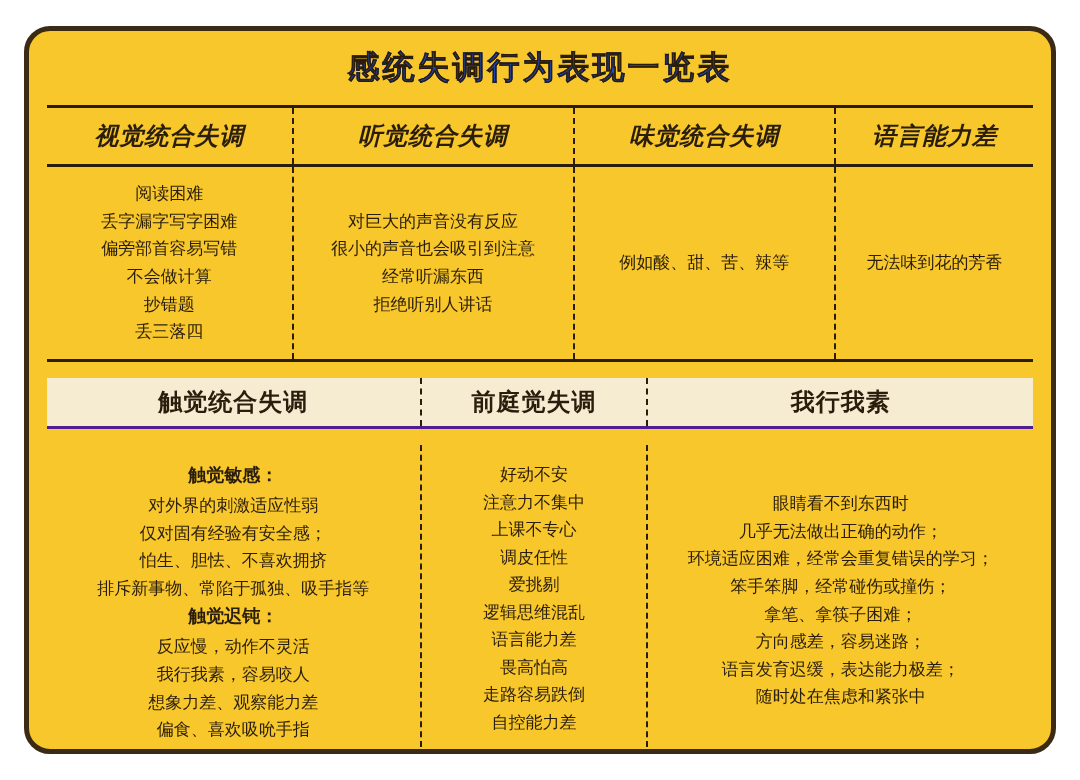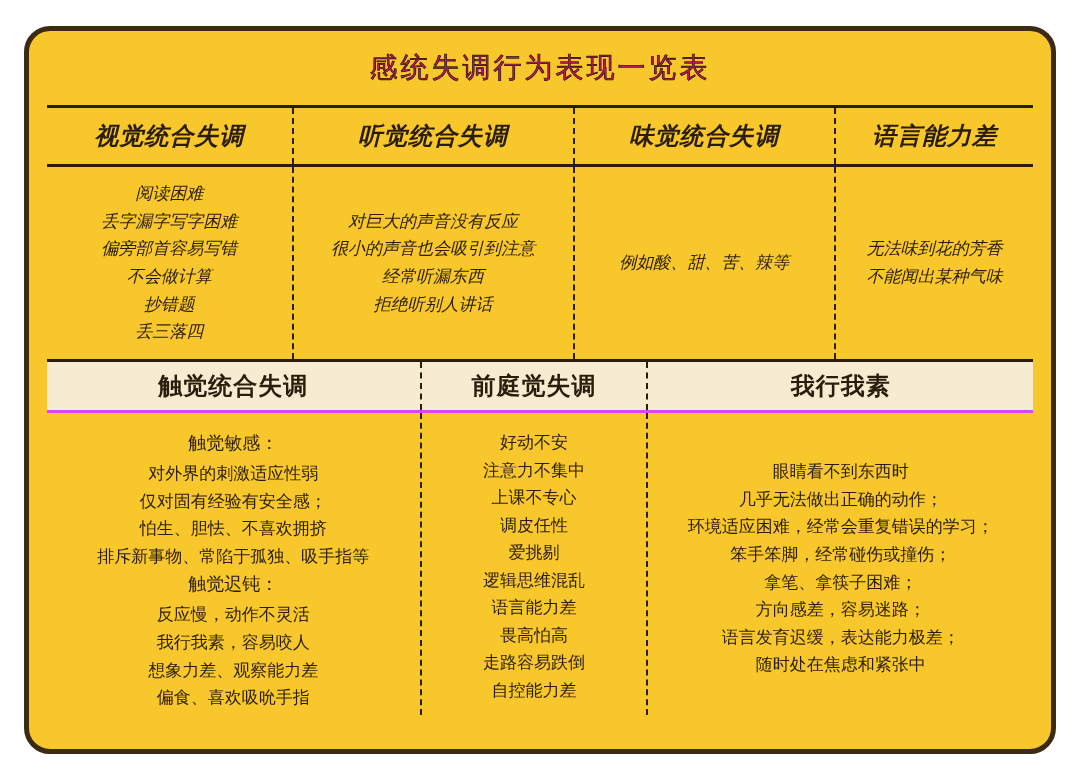--- a/index.html
+++ b/index.html
@@ -25,23 +25,23 @@
     border-radius: 26px;
     overflow: hidden;
   }
   .title-bar {
     height: 74px;
     display: flex;
     align-items: center;
     justify-content: center;
   }
   .title {
-    font-size: 28px;
-    font-weight: normal;
-    color: #be185d;
+    font-size: 32px;
+    font-weight: bold;
+    color: #1d4ed8;
     letter-spacing: 3px;
     text-shadow: 0 0 0 #000;
     -webkit-text-stroke: 0.6px #2a1d0c;
   }
   .rule {
     height: 3px;
     background: #2a1d0c;
     margin: 0 18px;
   }
   
@@ -54,23 +54,23 @@
   }
   .top-body {
     display: flex;
     margin: 0 18px;
     height: 192px;
     border-bottom: 3px solid #2a1d0c;
   }
   .bot-head {
     display: flex;
     height: 48px;
-    margin: 0 18px;
+    margin: 16px 18px;
     background: #f6ecd2;
-    border-bottom: 3px solid #d946ef;
+    border-bottom: 3px solid #4c1d95;
   }
   .bot-body {
     display: flex;
     margin: 0 18px;
     height: 302px;
   }
   .cell {
     box-sizing: border-box;
     display: flex;
     flex-direction: column;
@@ -85,34 +85,33 @@
   }
   .head-cell {
     font-size: 24px;
     font-weight: bold;
     letter-spacing: 1px;
   }
   .body-cell {
     font-size: 17px;
     line-height: 1.62;
     justify-content: center;
-    font-style: italic;
   }
   .bot-body-cell {
     font-size: 17px;
     line-height: 1.62;
     justify-content: flex-start;
     padding-top: 16px;
   }
   .bot-body-cell.center-v {
     justify-content: center;
     padding-top: 13px;
   }
   .sub-title {
-    font-weight: normal;
+    font-weight: bold;
     font-size: 18px;
     margin-bottom: 2px;
   }
   .gap {
     height: 14px;
   }
   .line { display: block; white-space: nowrap; }
 
   
   .c1 { width: 25.0%; }
@@ -154,21 +153,20 @@
       <span class="line">对巨大的声音没有反应</span>
       <span class="line">很小的声音也会吸引到注意</span>
       <span class="line">经常听漏东西</span>
       <span class="line">拒绝听别人讲话</span>
     </div>
     <div class="cell body-cell c3 vsep">
       <span class="line">例如酸、甜、苦、辣等</span>
     </div>
     <div class="cell body-cell c4">
       <span class="line">无法味到花的芳香</span>
-      <span class="line">不能闻出某种气味</span>
     </div>
   </div>
 
   <div class="bot-head">
     <div class="cell head-cell b1 vsep">触觉统合失调</div>
     <div class="cell head-cell b2 vsep">前庭觉失调</div>
     <div class="cell head-cell b3">我行我素</div>
   </div>
 
   <div class="bot-body">

